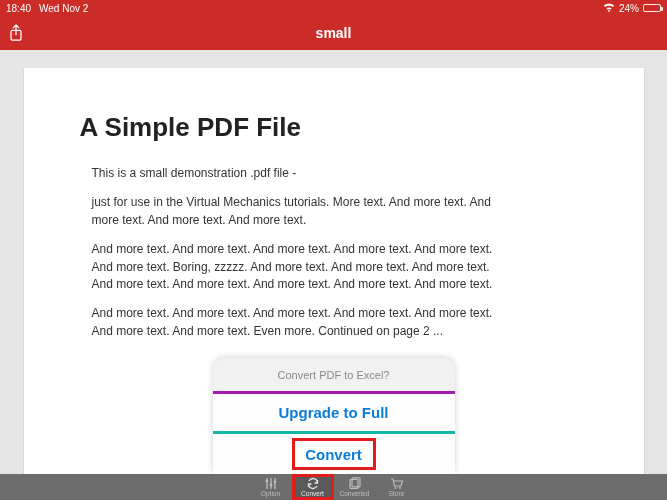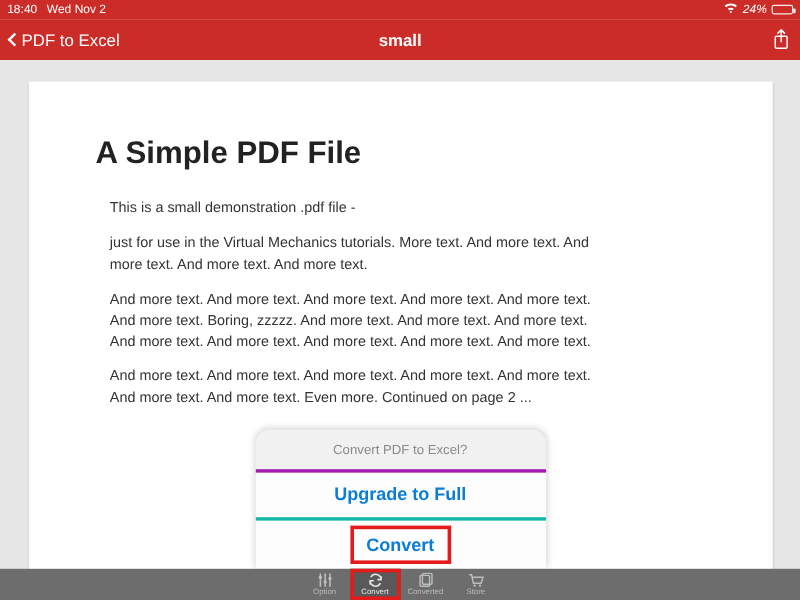--- a/index.html
+++ b/index.html
@@ -6,21 +6,21 @@
   html, body { width: 667px; height: 500px; overflow: hidden; font-family: -apple-system, "Helvetica Neue", Arial, sans-serif; }
   .root { width: 667px; height: 500px; background: #e6e6e6; position: relative; }
 
   
   .status-bar {
     height: 16px; background: #cc2c27; color: #fff;
     display: flex; align-items: center; font-size: 10px; padding: 0 6px;
     justify-content: space-between;
   }
   .status-left { display: flex; gap: 8px; }
-  .status-right { display: flex; align-items: center; gap: 4px; font-style: italic; }
+  .status-right { display: flex; align-items: center; gap: 4px; }
   .battery {
     width: 18px; height: 8px; border: 1px solid rgba(255,255,255,0.9);
     border-radius: 2px; position: relative;
   }
   .battery::after {
     content: ""; position: absolute; right: -3px; top: 2px; width: 2px; height: 4px;
     background: rgba(255,255,255,0.9); border-radius: 0 1px 1px 0;
   }
   .battery-fill { height: 100%; width: 24%; background: #fff; }
 
@@ -103,24 +103,20 @@
         <svg viewBox="0 0 14 10" width="12" height="9">
             <path d="M1 3 C4 0 10 0 13 3 L11.5 4.5 C9 2.3 5 2.3 2.5 4.5 Z M4 6 C5.5 4.7 8.5 4.7 10 6 L8.5 7.5 C7.7 6.9 6.3 6.9 5.5 7.5 Z M7 10 A1 1 0 1 1 7 8 A1 1 0 1 1 7 10 Z" fill="#fff"></path>
           </svg>
       </span>
       <span>24%</span>
       <span class="battery"><span class="battery-fill"></span></span>
     </div>
   </div>
 
   <div class="nav-bar">
-    <div class="nav-back">
-      <span class="chevron-left"></span>
-      <span>PDF to Excel</span>
-    </div>
     <div class="nav-title">small</div>
     <div class="nav-share">
       <span class="share-icon">
         <svg viewBox="0 0 16 20">
             <path d="M8 1 L5 4 M8 1 L11 4 M8 1 V12" stroke="#fff" stroke-width="1.4" fill="none" stroke-linecap="round"></path>
             <rect x="2.5" y="7" width="11" height="11" rx="1.2" stroke="#fff" stroke-width="1.4" fill="none"></rect>
           </svg>
       </span>
     </div>
   </div>

